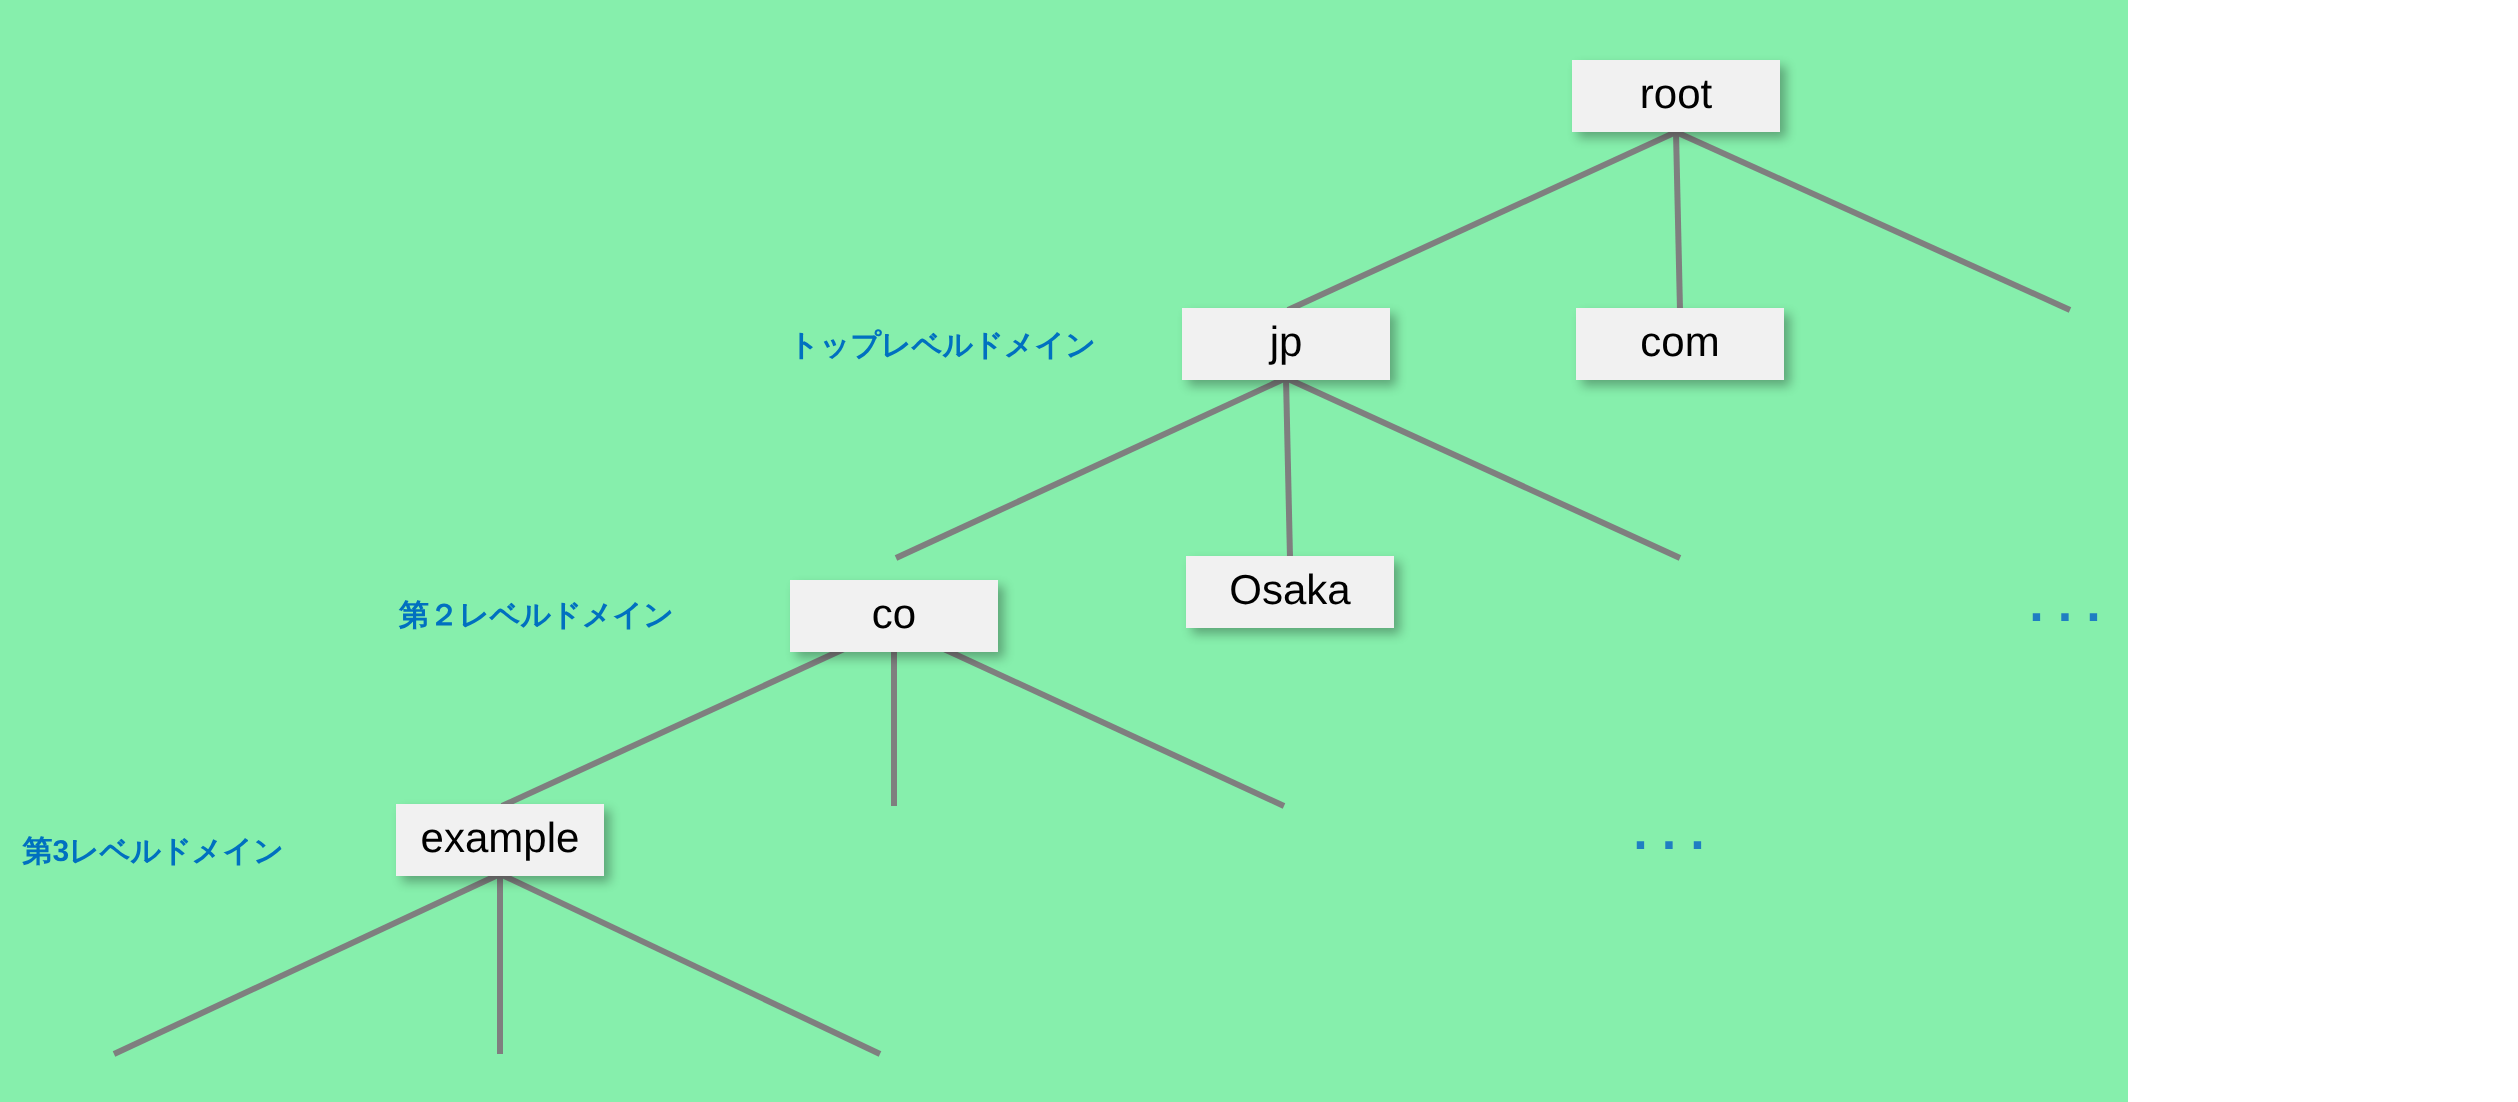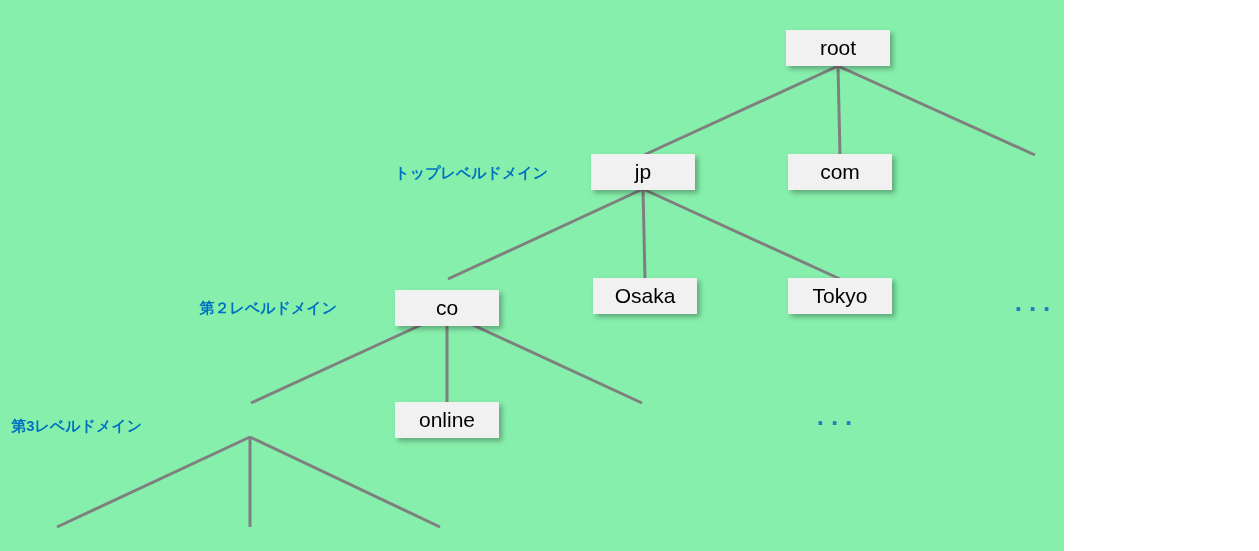--- a/index.html
+++ b/index.html
@@ -82,20 +82,19 @@
   <div class="node" style="left:838px; top:48px;">root</div>
 
   <div class="row-label" style="left:548px; top:173px;">トップレベルドメイン</div>
   <div class="node" style="left:643px; top:172px;">jp</div>
   <div class="node" style="left:840px; top:172px;">com</div>
   <div class="dots" style="left:1213px; top:168px;">...</div>
 
   <div class="row-label" style="left:337px; top:297px;margin-top:11px;">第２レベルドメイン</div>
   <div class="node" style="left:447px; top:308px;">co</div>
   <div class="node" style="left:645px; top:296px;text-align:center;">Osaka</div>
-  <div class="node" style="left:840px; top:296px;">Tokyo</div>
   <div class="dots" style="left:1036px; top:302px;">...</div>
 
   <div class="row-label" style="left:142px; top:426px;">第3レベルドメイン</div>
-  <div class="node" style="left:447px; top:420px;">online</div>
+  <div class="node" style="left:250px; top:420px;">example</div>
   <div class="dots" style="left:838px; top:416px;">...</div>
 
 </div>
 
 </body></html>

